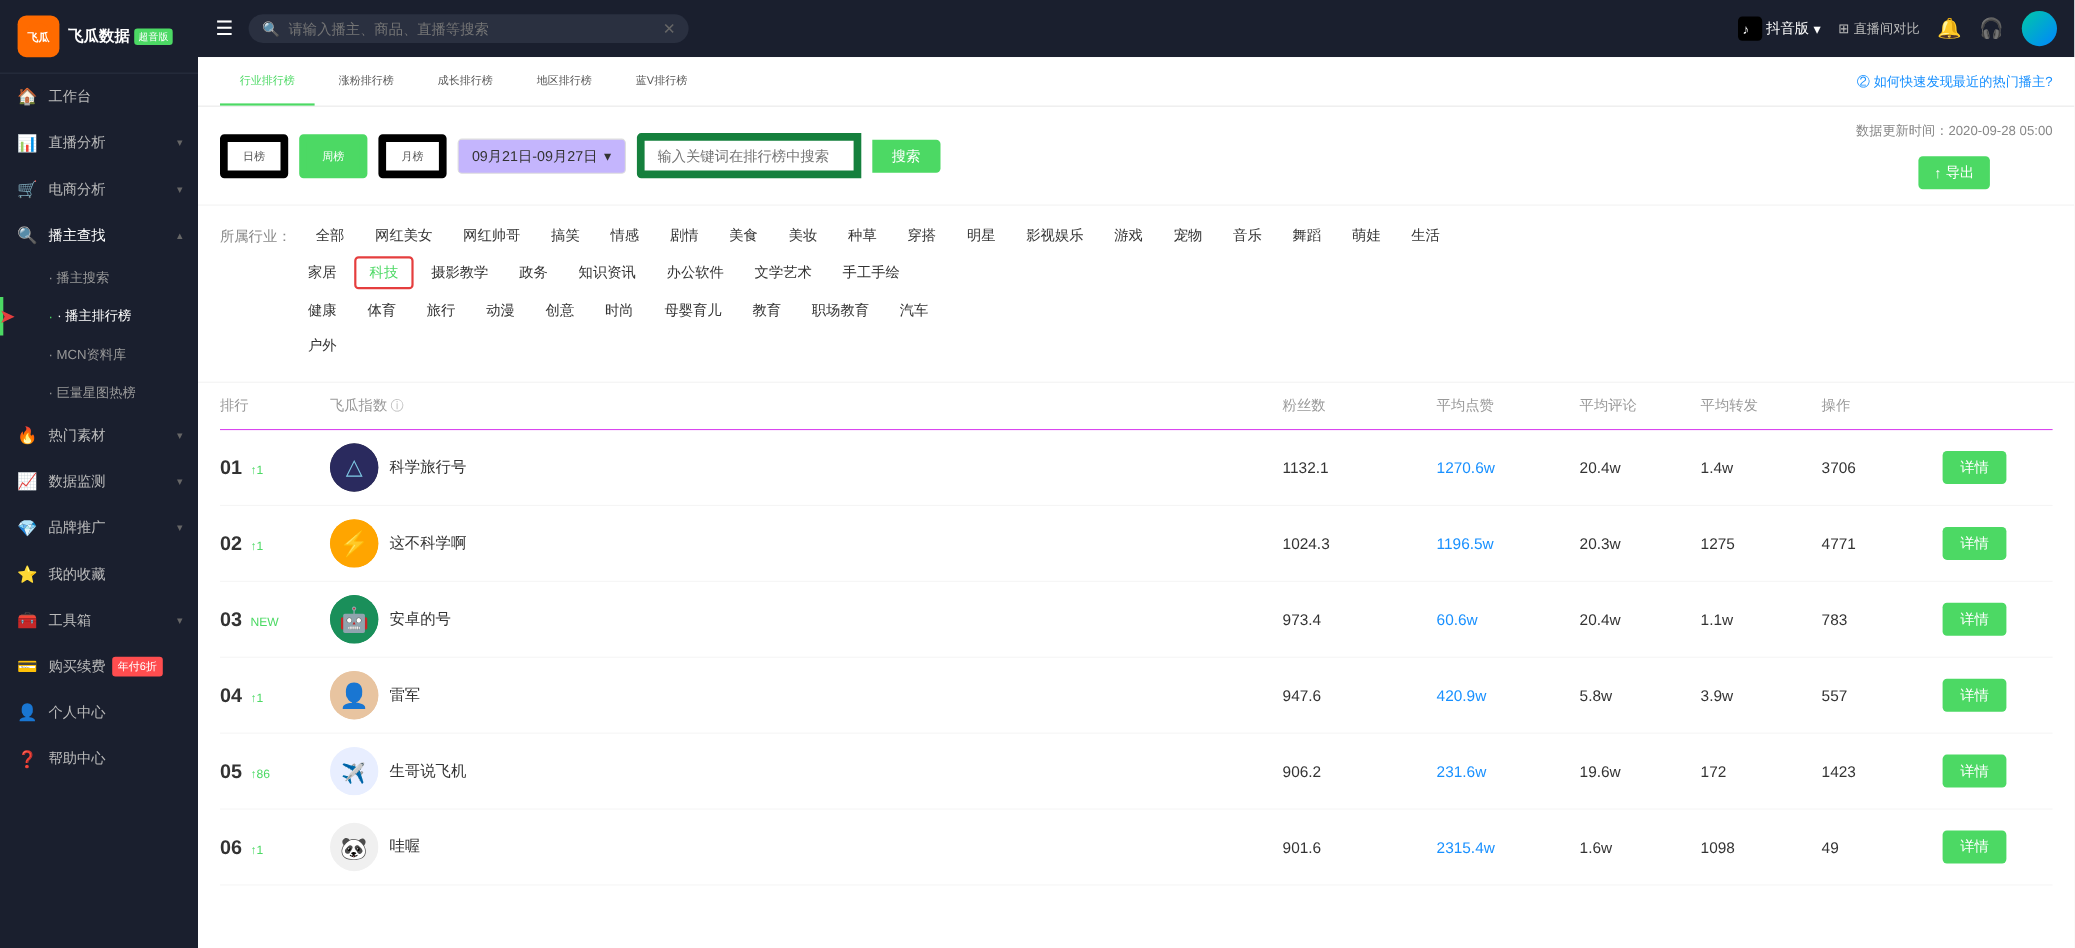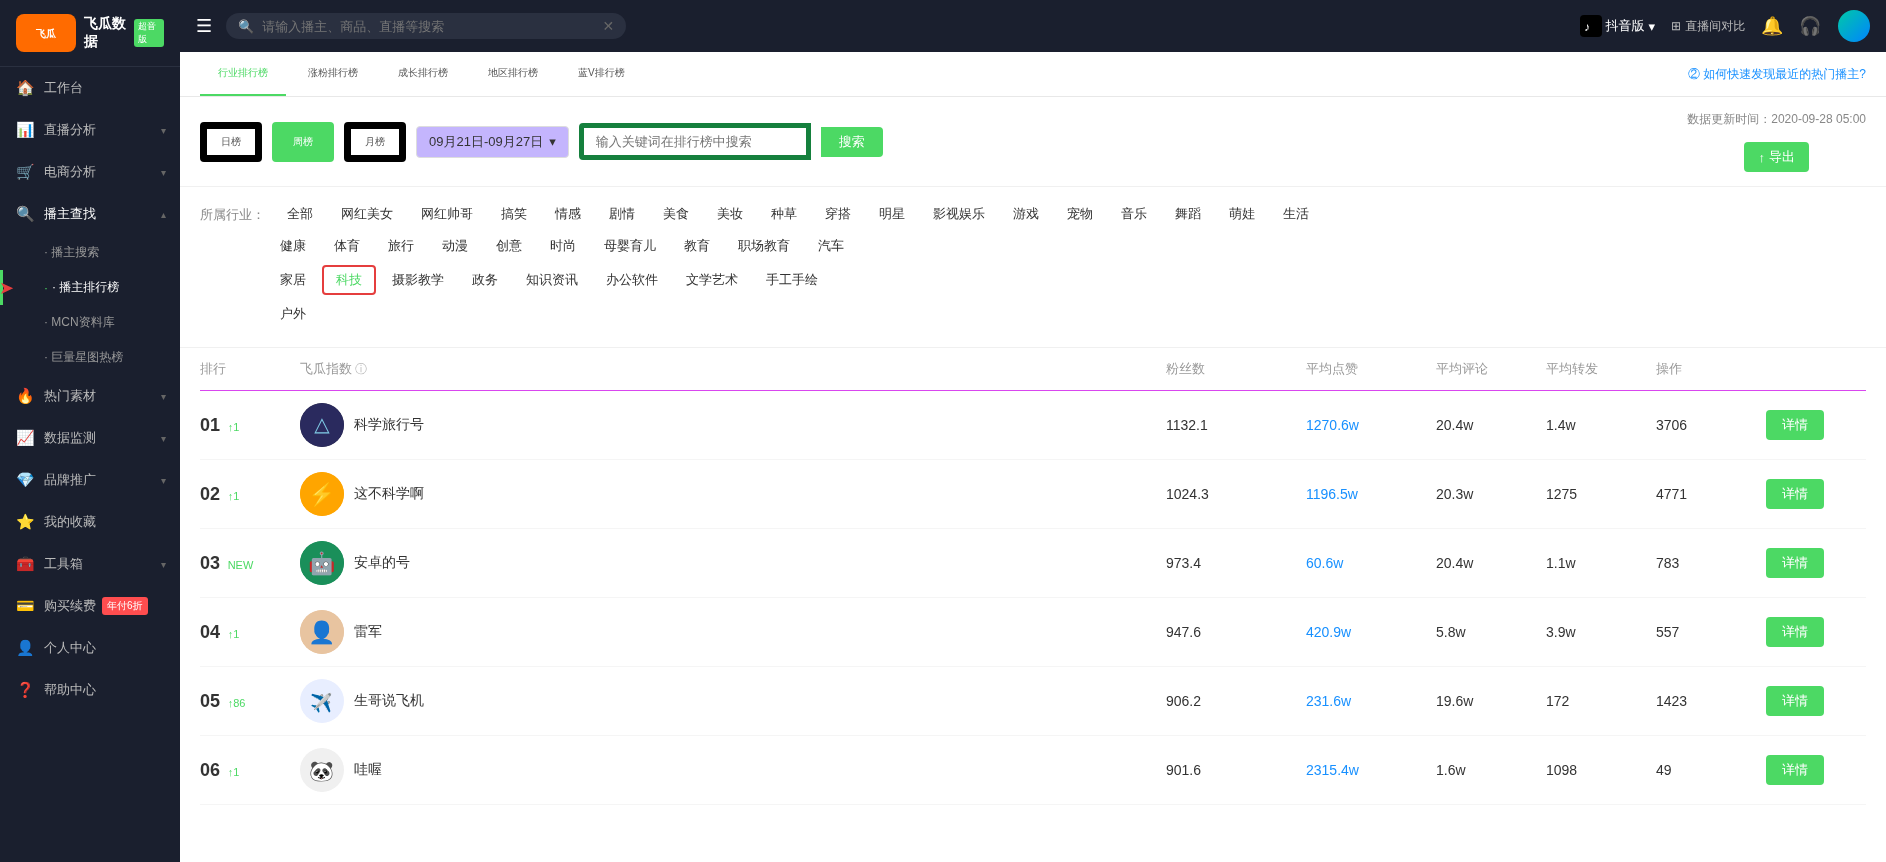--- a/index.html
+++ b/index.html
@@ -16,21 +16,21 @@
       height: 100%;
       overflow-y: auto;
     }
     .sidebar-logo {
       display: flex;
       align-items: center;
       padding: 14px 16px;
       border-bottom: 1px solid #2a3040;
     }
     .logo-icon {
-      width: 60px;
+      width: 38px;
       height: 38px;
       background: #ff6b00;
       border-radius: 8px;
       display: flex;
       align-items: center;
       justify-content: center;
       color: white;
       font-weight: bold;
       font-size: 11px;
       flex-shrink: 0;
@@ -238,27 +238,27 @@
       padding: 6px 12px;
       font-size: 13px;
       color: #333;
       cursor: pointer;
       background: #c4b5fd;
       display: flex;
       align-items: center;
       gap: 6px;
     }
     .search-input-filter {
-      border: 5px solid #15803d;
+      border: 7px solid #15803d;
       border-radius: 4px 0 0 4px;
       padding: 6px 12px;
       font-size: 13px;
       outline: none;
       color: #555;
-      width: 232px;
+      width: 204px;
     }
     .search-btn {
       background: #4cd964;
       color: #fff;
       border: none;
       padding: 6px 18px;
       border-radius: 0 4px 4px 0;
       cursor: pointer;
       font-size: 13px;
     }
@@ -564,42 +564,42 @@
         <span class="industry-tag">明星</span>
         <span class="industry-tag">影视娱乐</span>
         <span class="industry-tag">游戏</span>
         <span class="industry-tag">宠物</span>
         <span class="industry-tag">音乐</span>
         <span class="industry-tag">舞蹈</span>
         <span class="industry-tag">萌娃</span>
         <span class="industry-tag">生活</span>
       </div>
       <div class="industry-row" style="margin-left:68px;">
+        <span class="industry-tag">家居</span>
+        <span class="industry-tag selected highlighted" style="border: 2px solid rgb(229, 62, 62); color: rgb(76, 217, 100); background: white;">科技</span>
+        <span class="industry-tag">摄影教学</span>
+        <span class="industry-tag">政务</span>
+        <span class="industry-tag">知识资讯</span>
+        <span class="industry-tag">办公软件</span>
+        <span class="industry-tag">文学艺术</span>
+        <span class="industry-tag">手工手绘</span>
+      </div>
+      <div class="industry-row" style="margin-left:68px;">
         <span class="industry-tag">健康</span>
         <span class="industry-tag">体育</span>
         <span class="industry-tag">旅行</span>
         <span class="industry-tag">动漫</span>
         <span class="industry-tag">创意</span>
         <span class="industry-tag">时尚</span>
         <span class="industry-tag">母婴育儿</span>
         <span class="industry-tag">教育</span>
         <span class="industry-tag">职场教育</span>
         <span class="industry-tag">汽车</span>
       </div>
       <div class="industry-row" style="margin-left:68px;">
-        <span class="industry-tag">家居</span>
-        <span class="industry-tag selected highlighted" style="border: 2px solid rgb(229, 62, 62); color: rgb(76, 217, 100); background: white;">科技</span>
-        <span class="industry-tag">摄影教学</span>
-        <span class="industry-tag">政务</span>
-        <span class="industry-tag">知识资讯</span>
-        <span class="industry-tag">办公软件</span>
-        <span class="industry-tag">文学艺术</span>
-        <span class="industry-tag">手工手绘</span>
-      </div>
-      <div class="industry-row" style="margin-left:68px;">
         <span class="industry-tag">户外</span>
       </div>
     </div>
 
     <div class="table-container">
       <div class="table-header">
         <div>排行</div>
         <div style="display:flex;align-items:center;gap:3px;">
           <span>飞瓜指数</span>
           <span style="color:#bbb;font-size:12px;">ⓘ</span>

